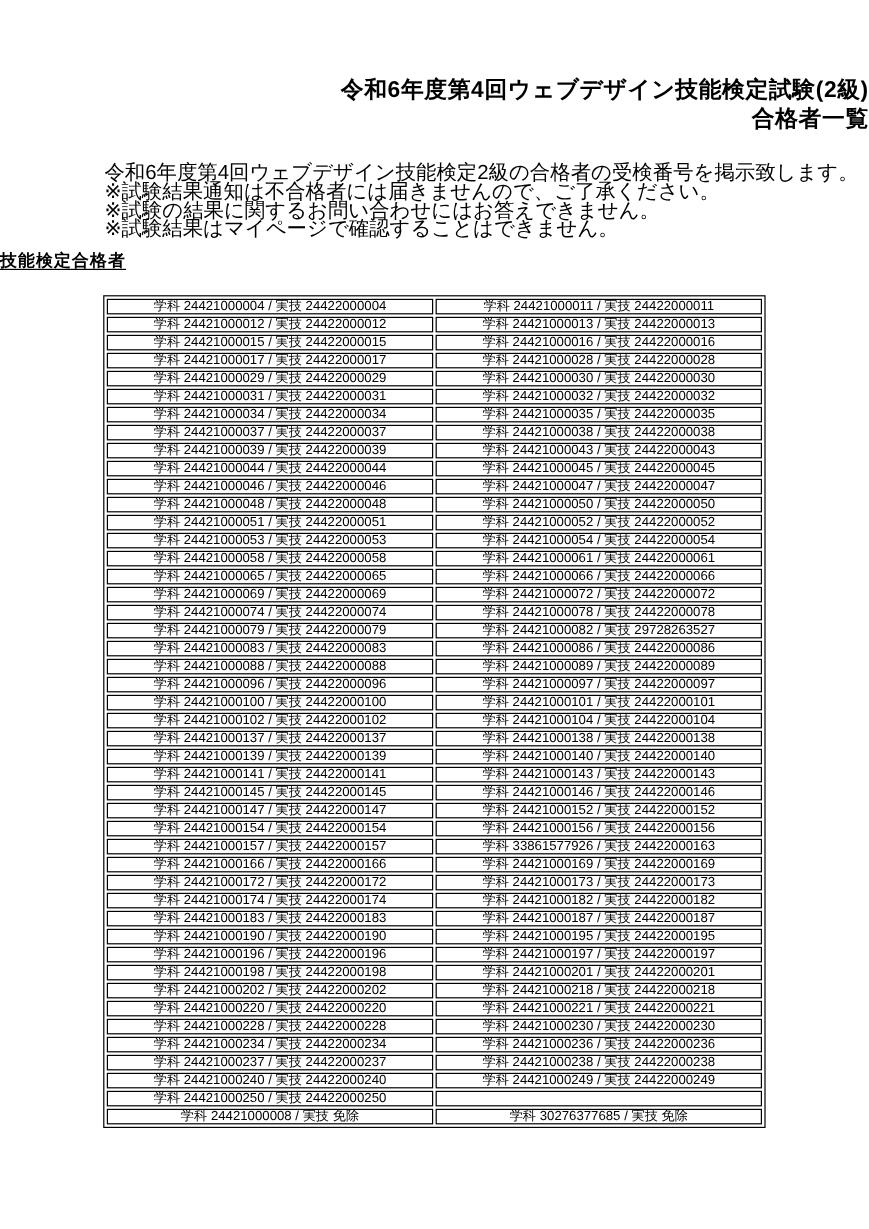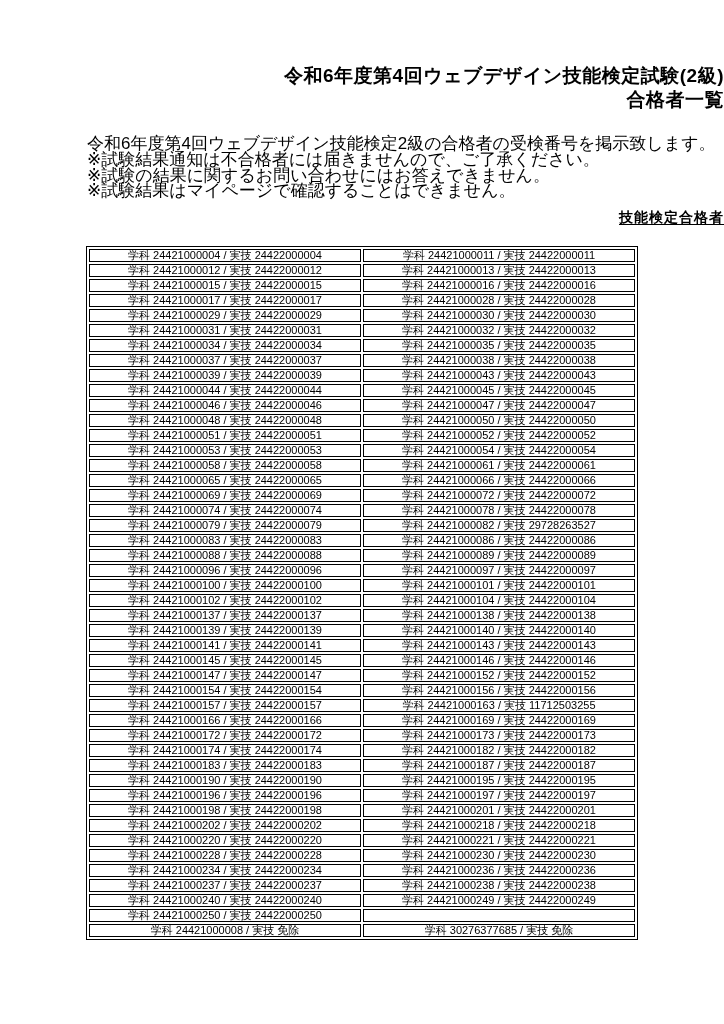--- a/index.html
+++ b/index.html
@@ -27,21 +27,21 @@
   .intro-block {
     position: absolute;
     top: 136px; left: 87px; right: 40px;
     font-size: 17px;
     line-height: 15.8px;
     white-space: nowrap;
   }
   .section-header {
     position: absolute;
     top: 209px; left: 0; width: 100%;
-    text-align: right;
+    text-align: left;
     font-size: 14px;
     font-weight: bold;
     text-decoration: underline;
     text-underline-offset: 2px;
     letter-spacing: 1px;
   }
   table.pass-table {
     position: absolute;
     top: 246px; left: 86px;
     width: 552px;
@@ -203,21 +203,21 @@
         <tr>
           <td>学科 24421000147 / 実技 24422000147</td>
           <td>学科 24421000152 / 実技 24422000152</td>
         </tr>
         <tr>
           <td>学科 24421000154 / 実技 24422000154</td>
           <td>学科 24421000156 / 実技 24422000156</td>
         </tr>
         <tr>
           <td>学科 24421000157 / 実技 24422000157</td>
-          <td>学科 24421000163 / 実技 11712503255</td>
+          <td>学科 33861577926 / 実技 24422000163</td>
         </tr>
         <tr>
           <td>学科 24421000166 / 実技 24422000166</td>
           <td>学科 24421000169 / 実技 24422000169</td>
         </tr>
         <tr>
           <td>学科 24421000172 / 実技 24422000172</td>
           <td>学科 24421000173 / 実技 24422000173</td>
         </tr>
         <tr>

